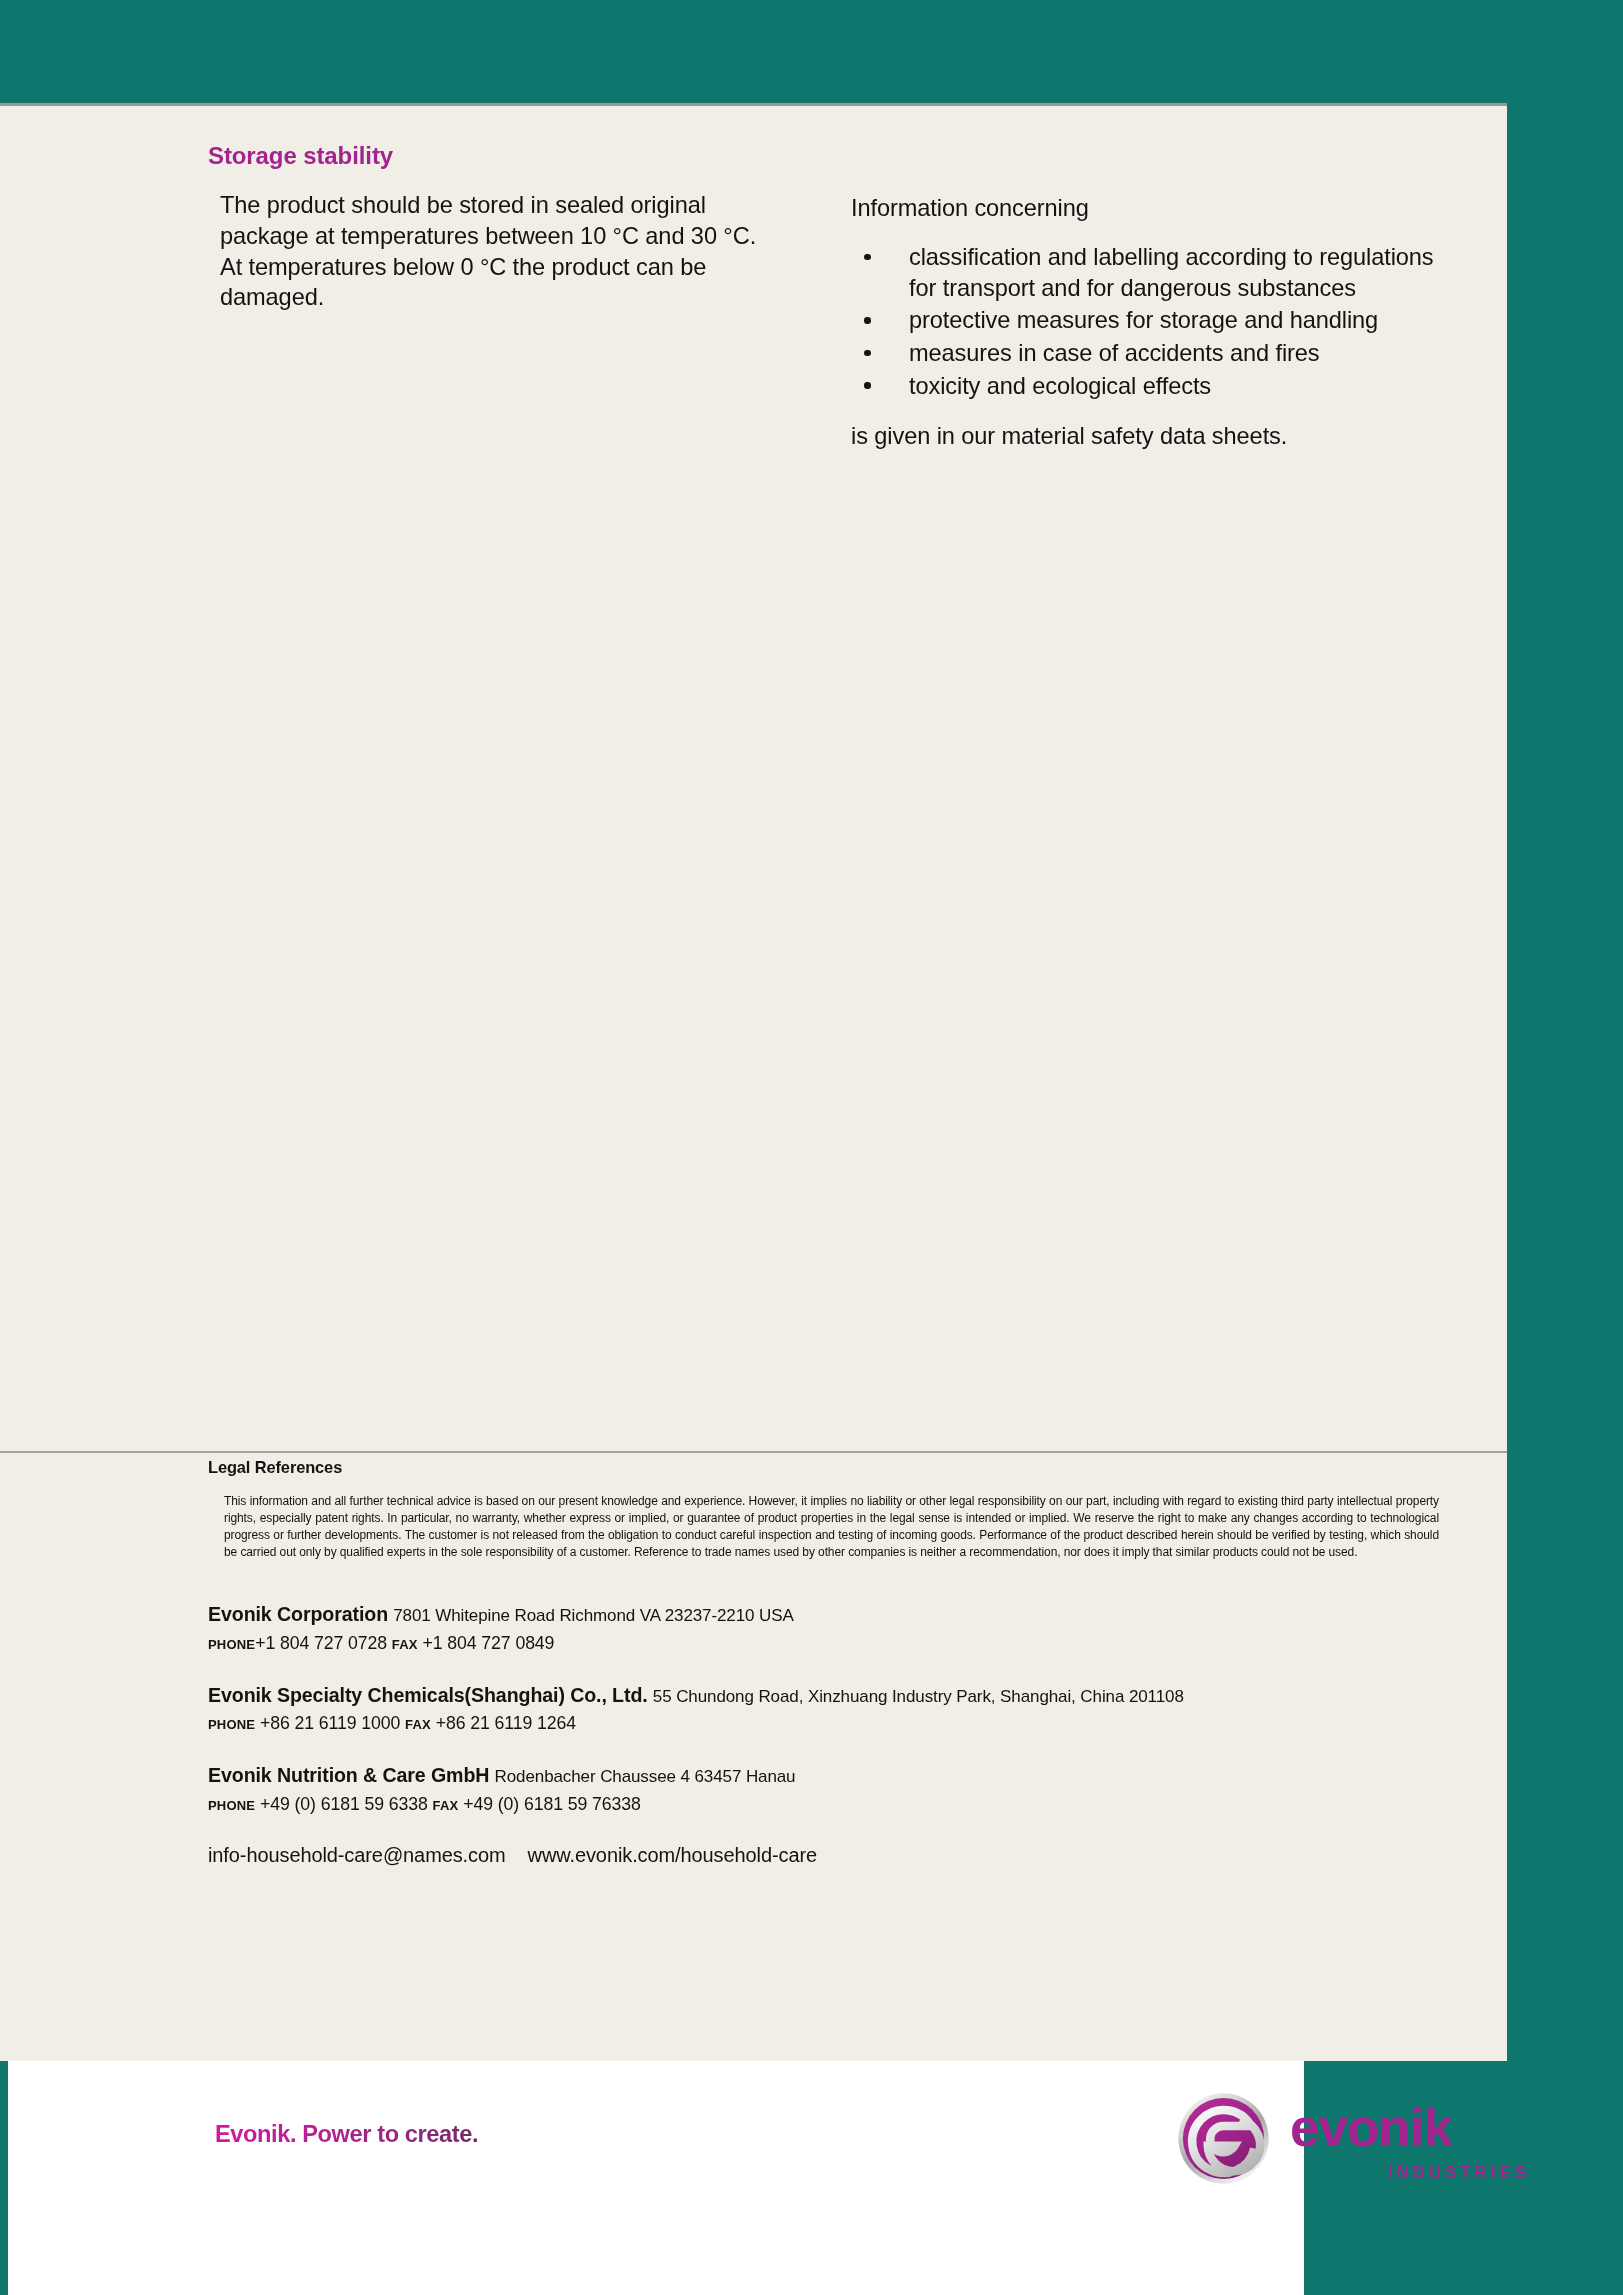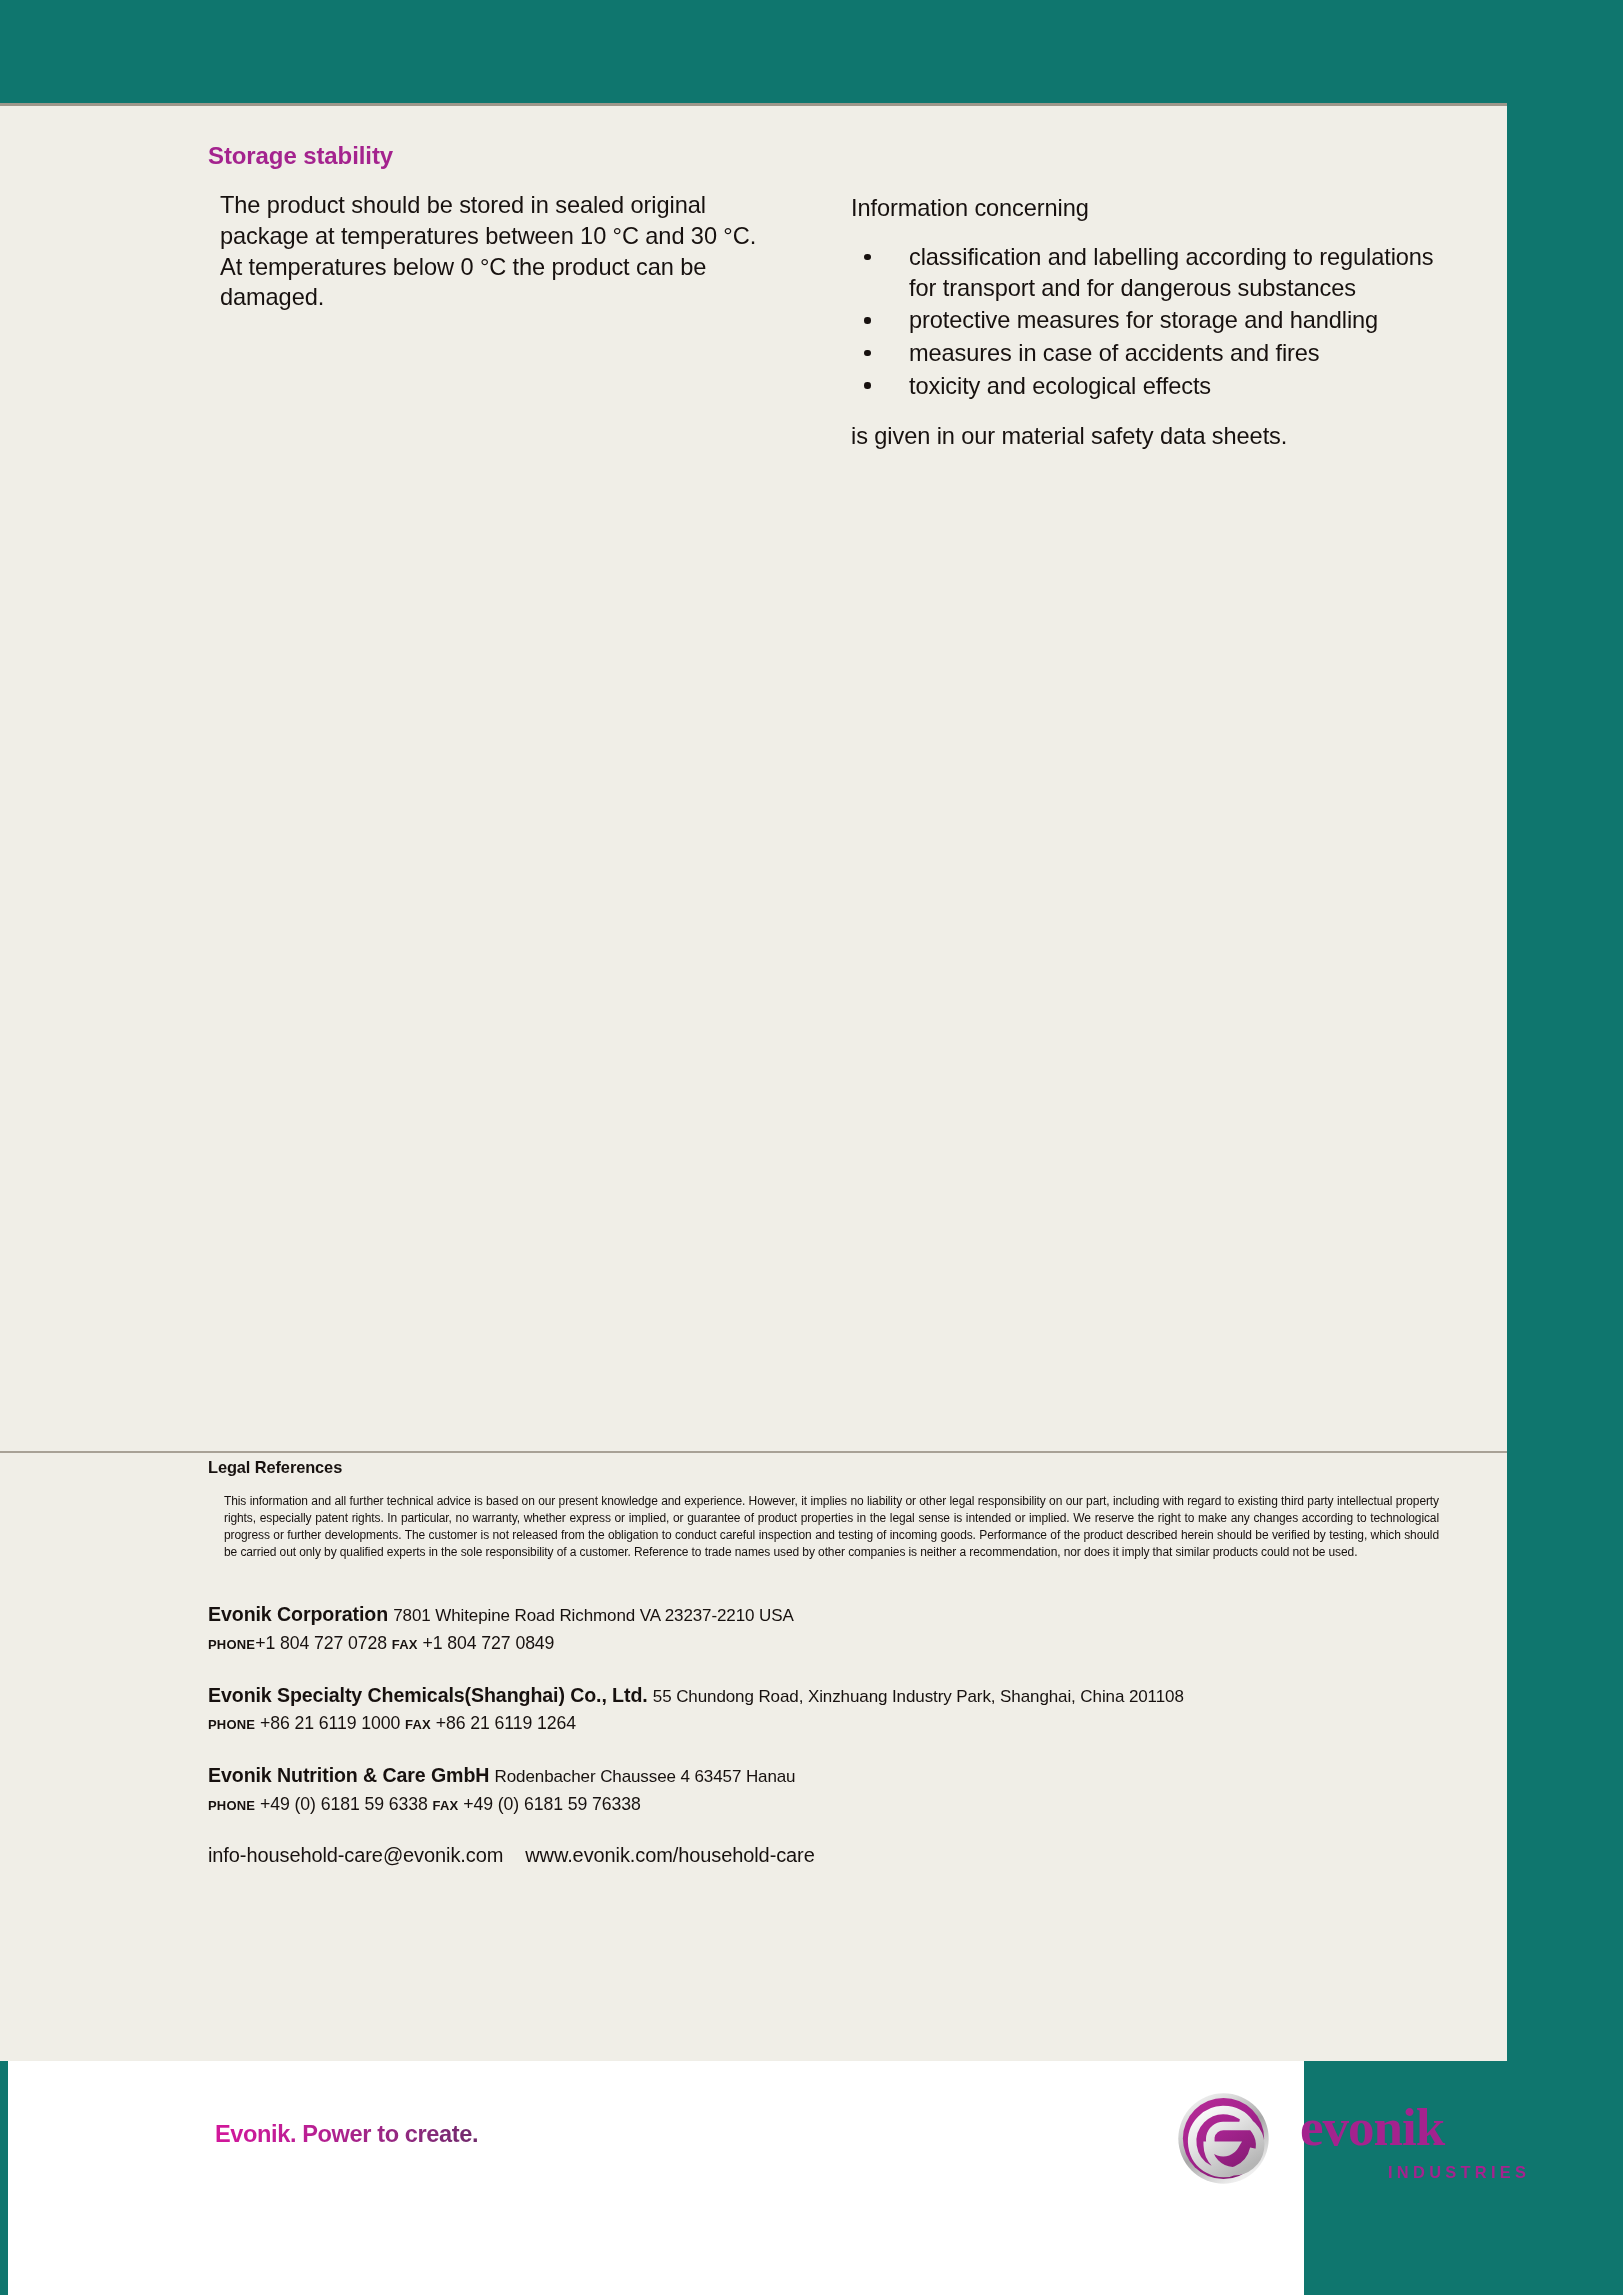--- a/index.html
+++ b/index.html
@@ -224,27 +224,26 @@
     position: absolute;
     left: 0;
     top: 5.2px;
     width: 93px;
     height: 93px;
   }
   .logo-word {
     position: absolute;
     left: 113px;
     top: 14.4px;
-    font-family: Liberation Serif, serif;
+    font-family: Liberation Sans, sans-serif;
     font-size: 53px;
     font-weight: bold;
     color: #a4238e;
     letter-spacing: -1px;
     line-height: 1;
-    margin-left: 10px;
   }
   .logo-sub {
     position: absolute;
     left: 211px;
     top: 77px;
     font-family: "Liberation Sans", sans-serif;
     font-size: 16.4px;
     font-weight: bold;
     color: #a4238e;
     letter-spacing: 4.3px;
@@ -338,21 +337,21 @@
           <span class="lbl">PHONE</span>
           <span>+49 (0) 6181 59 6338</span>
           <span class="lbl">FAX</span>
           <span>+49 (0) 6181 59 76338</span>
         </div>
       </div>
 
     </div>
 
     <div class="weblinks">
-      <span>info-household-care@evonik.com</span><span class="gap"></span><span>www.evonik.com/household-care</span>
+      <span>info-household-care@names.com</span><span class="gap"></span><span>www.evonik.com/household-care</span>
     </div>
   </div>
 
   <div class="footer">
     <div class="claim">Evonik. Power to create.</div>
 
     <div class="logo">
       <svg class="logo-mark" viewBox="0 0 142 142">
         <defs>
           <linearGradient id="rim" x1="0" y1="0" x2="0.6" y2="1">

